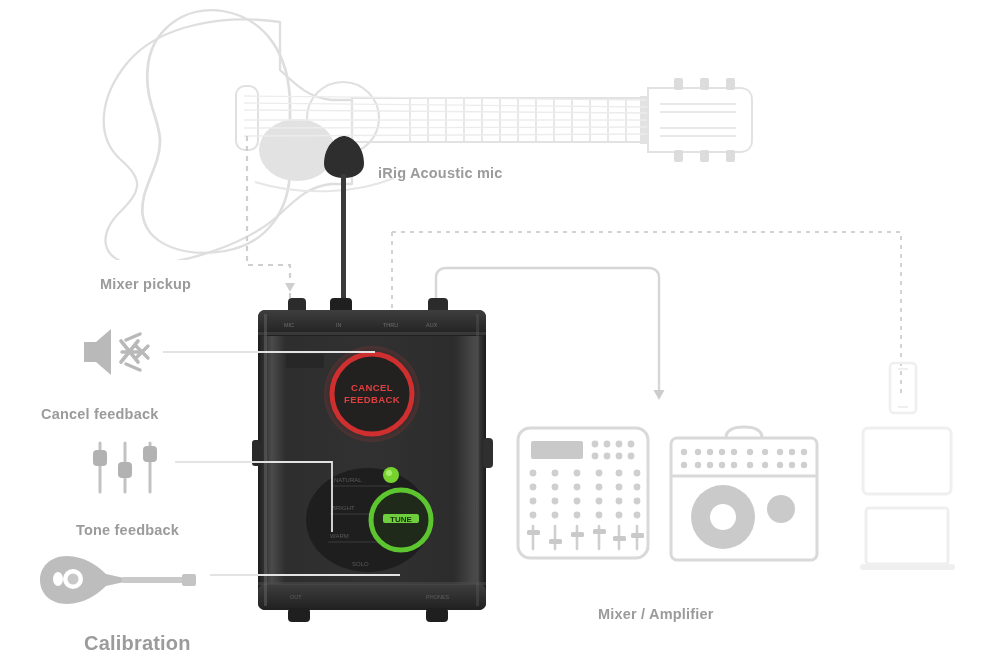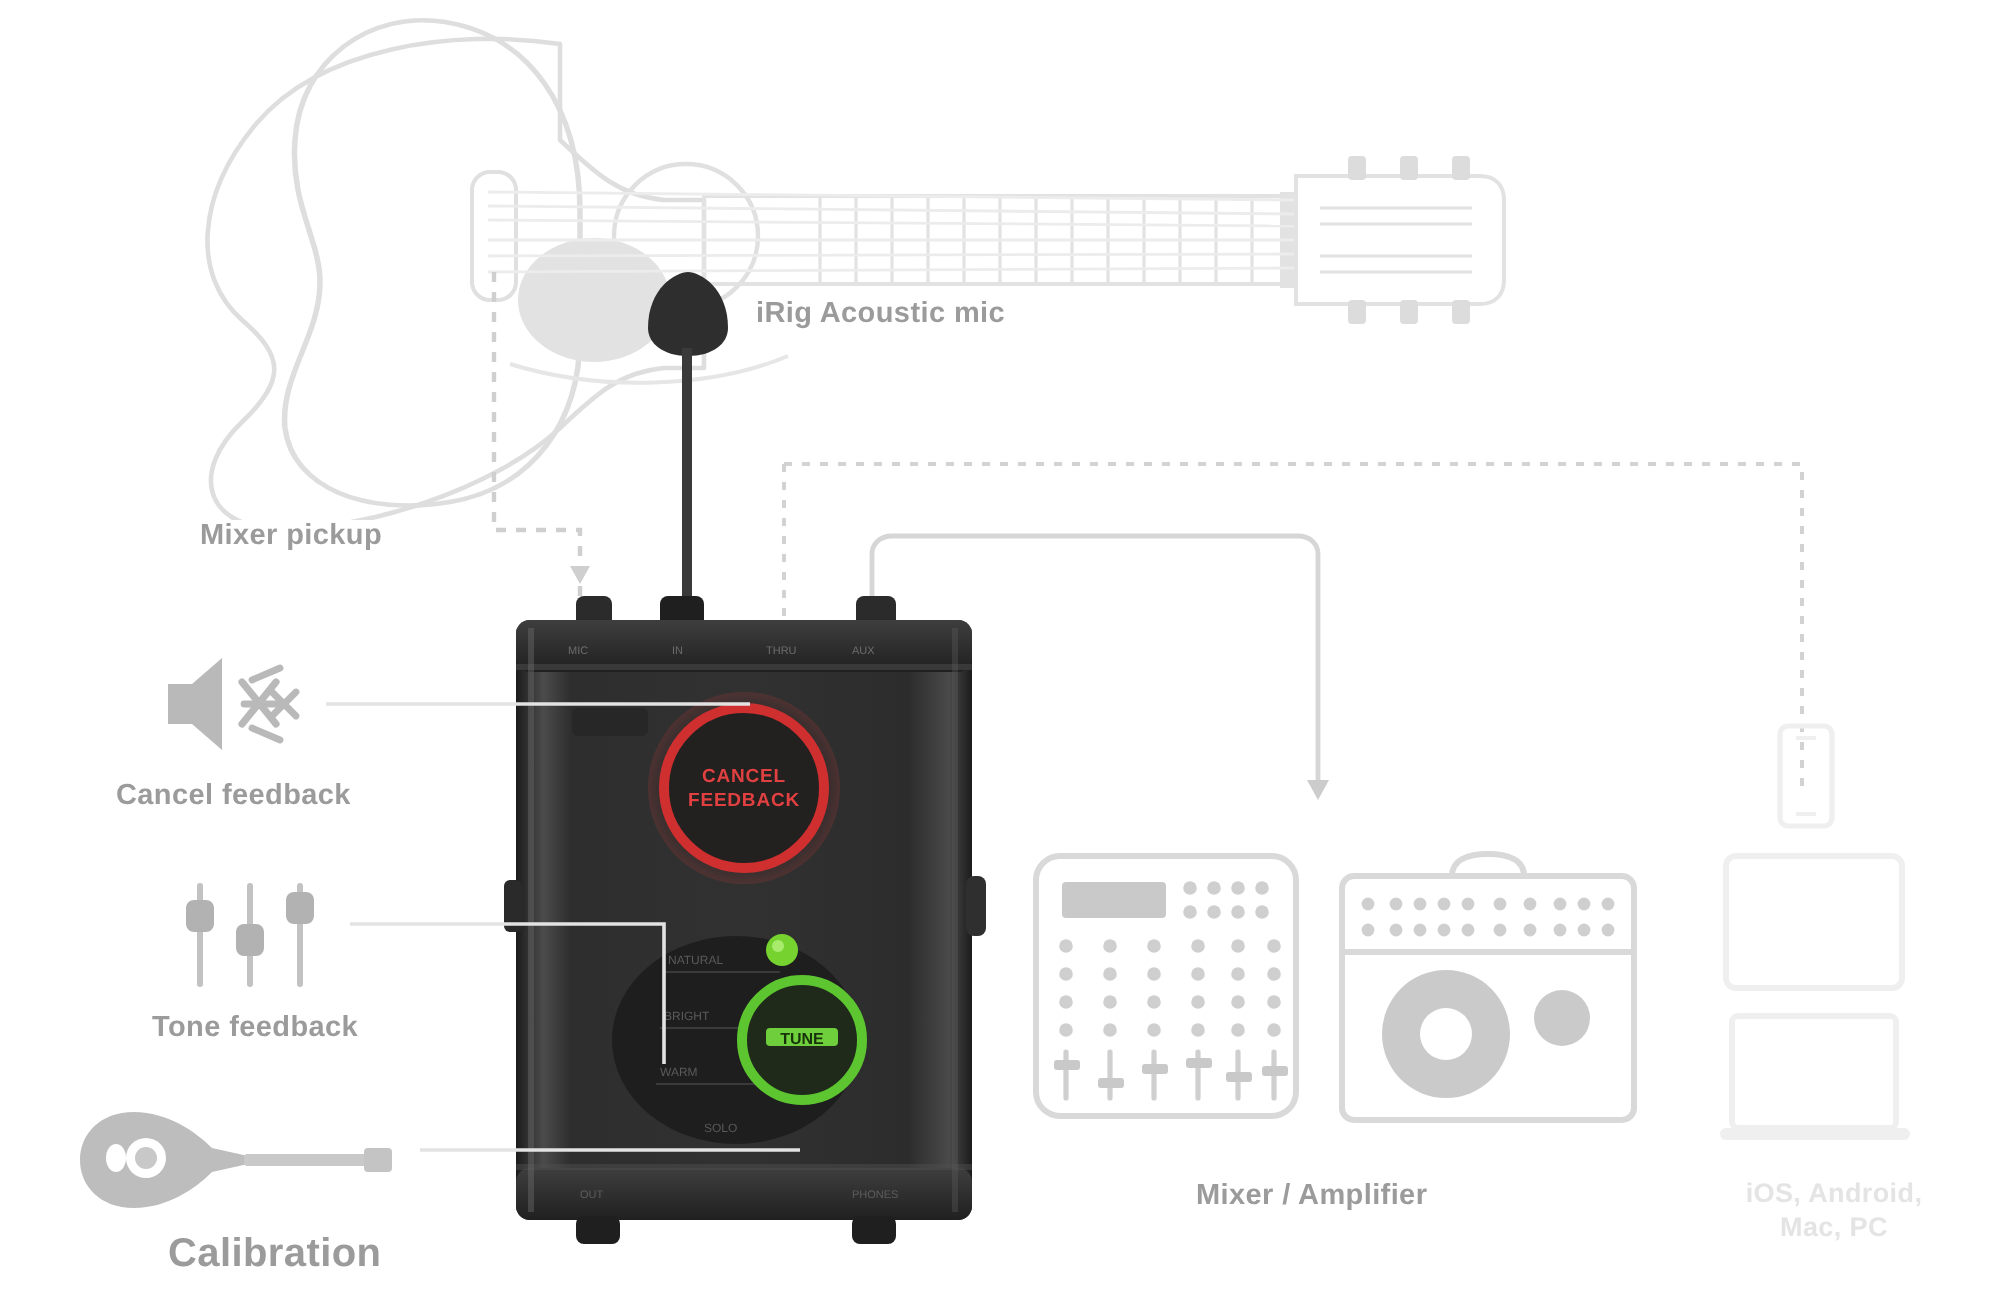--- a/index.html
+++ b/index.html
@@ -20,26 +20,27 @@
   .abs { position: absolute; }
   svg { display: block; }
 
   .label {
     position: absolute;
     font-family: "Liberation Sans", sans-serif;
     font-weight: bold;
     color: #9b9b9b;
     letter-spacing: .2px;
     white-space: nowrap;
+    margin-top: 16px;
   }
   .label-faint{ color: #e4e4e4; }
 
   .lbl-mic       { left: 378px; top: 149px; font-size: 14.5px; }
   .lbl-piezo     { left: 100px; top: 260px; font-size: 14.5px; }
-  .lbl-cancel    { left: 58px;  top: 390px; font-size: 14.5px; text-align: right; }
+  .lbl-cancel    { left: 41px;  top: 390px; font-size: 14.5px; text-align: right; }
   .lbl-tone      { left: 76px;  top: 506px; font-size: 14.5px; }
   .lbl-calib     { left: 84px;  top: 616px; font-size: 20px; }
   .lbl-mixer     { left: 598px; top: 590px; font-size: 14.5px; text-align: right; }
   .lbl-devices   { left: 862px; top: 588px; font-size: 13.5px; text-align:center; line-height: 17px; white-space: normal; width: 110px;}
 </style>
 </head>
 <body>
 
 <div id="stage">
 
@@ -411,18 +412,14 @@
     <rect x="6" y="3" width="82" height="56" rx="3" fill="none" stroke="#efefef" stroke-width="3"></rect>
     <rect x="0" y="59" width="95" height="6" rx="3" fill="#efefef"></rect>
   </svg>
 
   <div class="label lbl-mic">iRig Acoustic mic</div>
   <div class="label lbl-piezo">Mixer pickup</div>
   <div class="label lbl-cancel">Cancel feedback</div>
   <div class="label lbl-tone">Tone feedback</div>
   <div class="label lbl-calib">Calibration</div>
   <div class="label lbl-mixer">Mixer / Amplifier</div>
-  <div class="label lbl-devices label-faint">
-    <span>iOS, Android,</span><br>
-    <span>Mac, PC</span>
-  </div>
 
 </div>
 
 </body></html>

